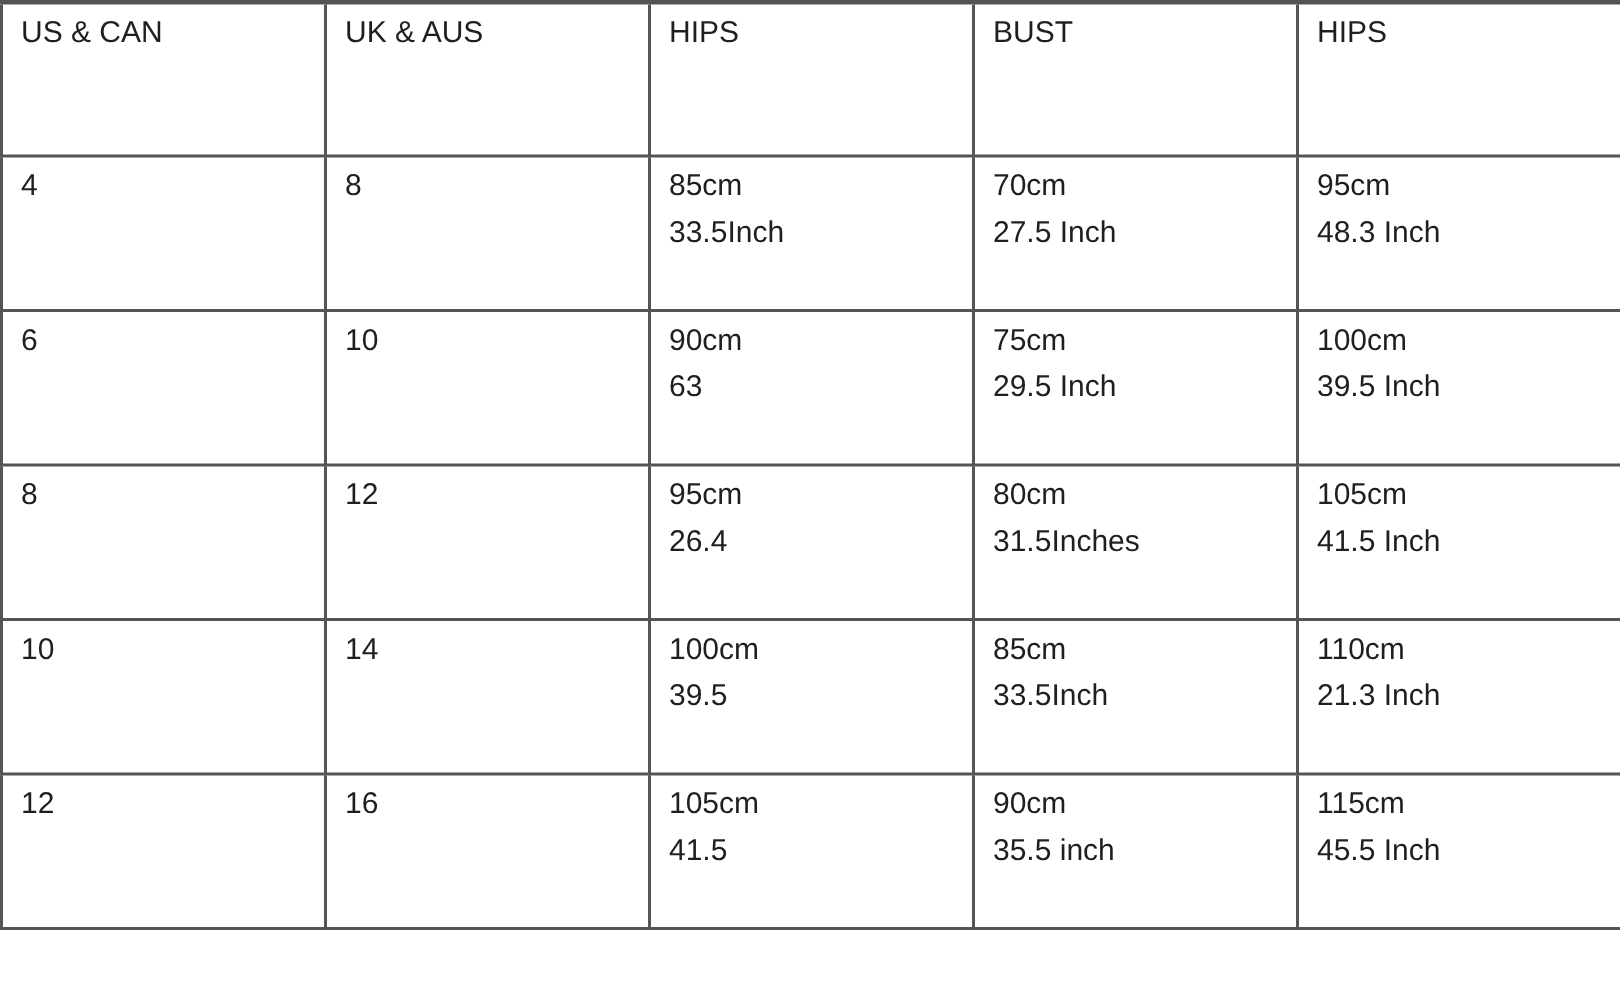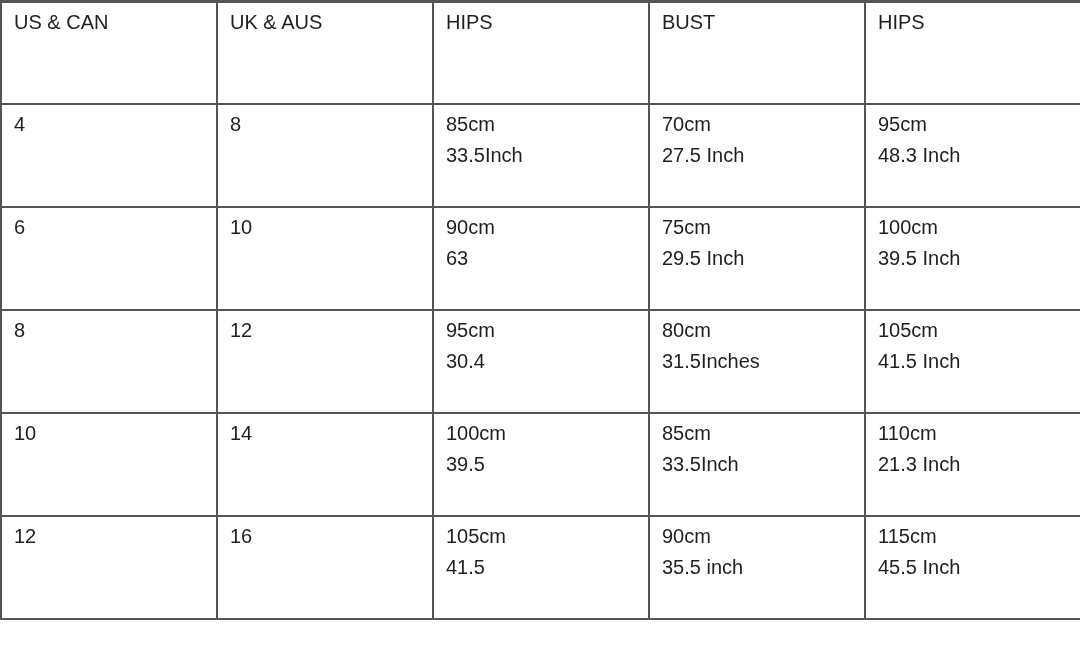--- a/index.html
+++ b/index.html
@@ -103,21 +103,21 @@
     </tr>
     <tr>
       <td>
           <div class="cell-line">8</div>
         </td>
       <td>
           <div class="cell-line">12</div>
         </td>
       <td>
         <div class="cell-line">95cm</div>
-        <div class="cell-line">30.4</div>
+        <div class="cell-line">26.4</div>
       </td>
       <td>
         <div class="cell-line">80cm</div>
         <div class="cell-line">31.5Inches</div>
       </td>
       <td>
         <div class="cell-line">105cm</div>
         <div class="cell-line">41.5 Inch</div>
       </td>
     </tr>

